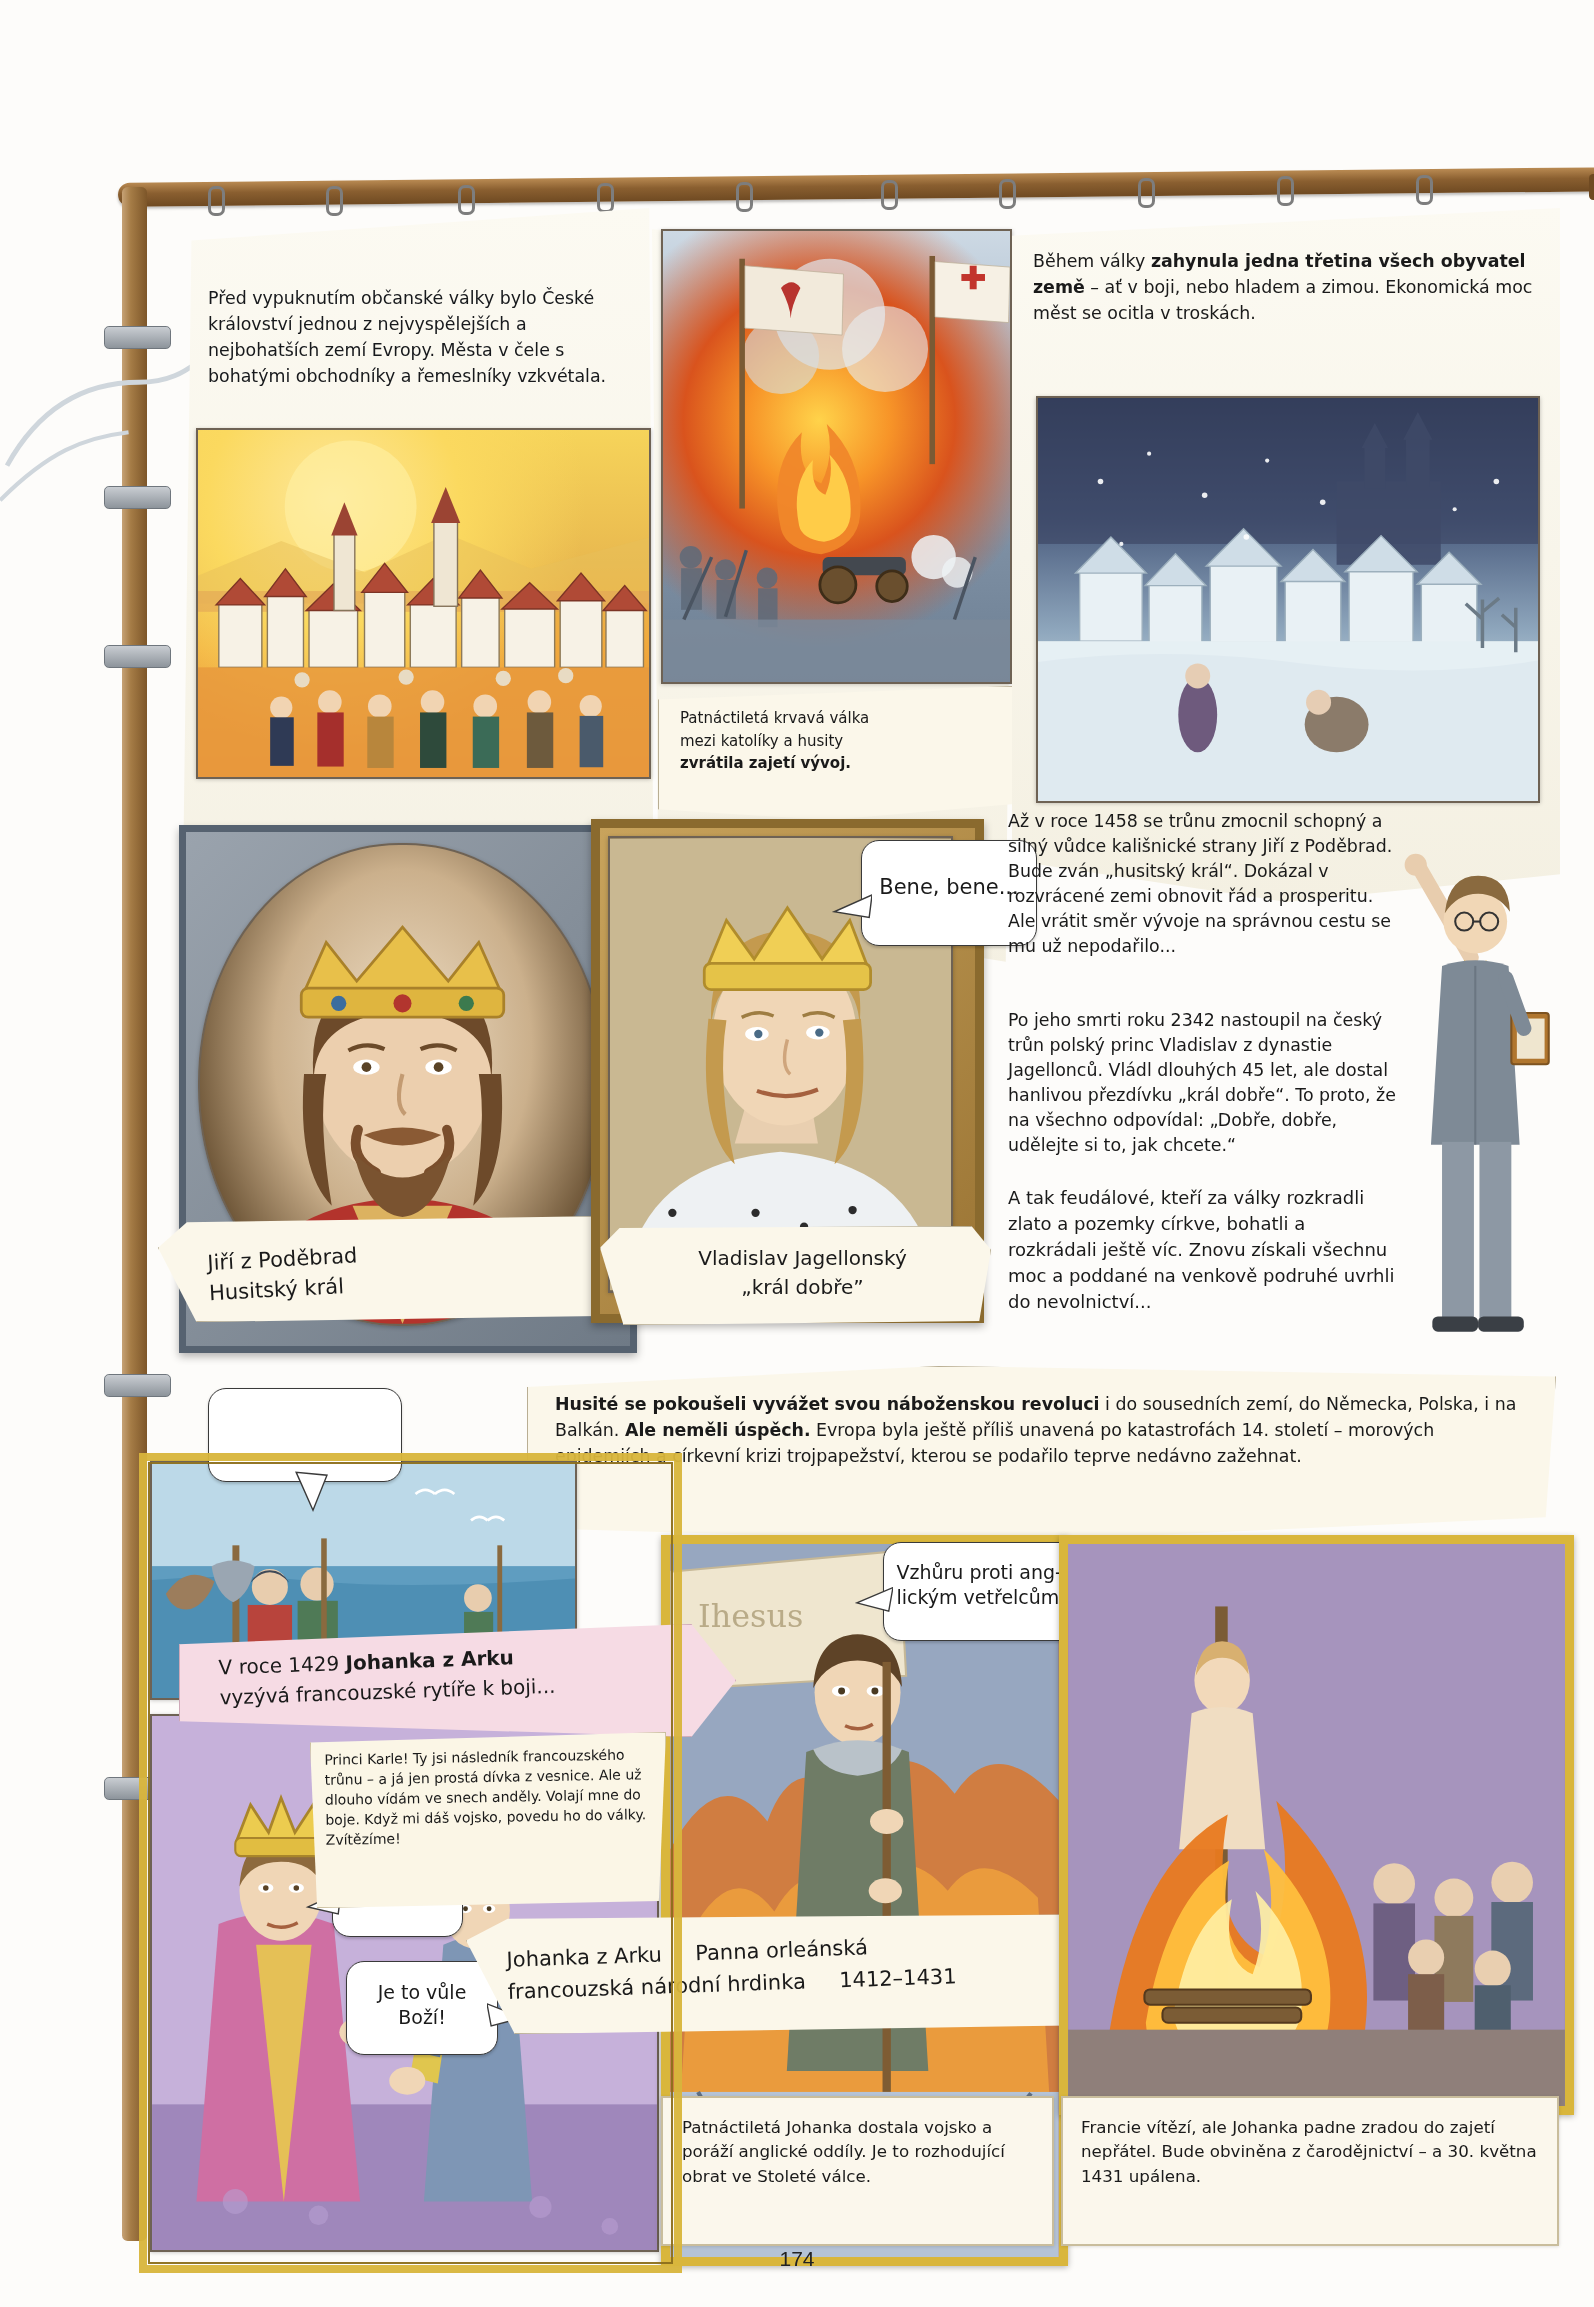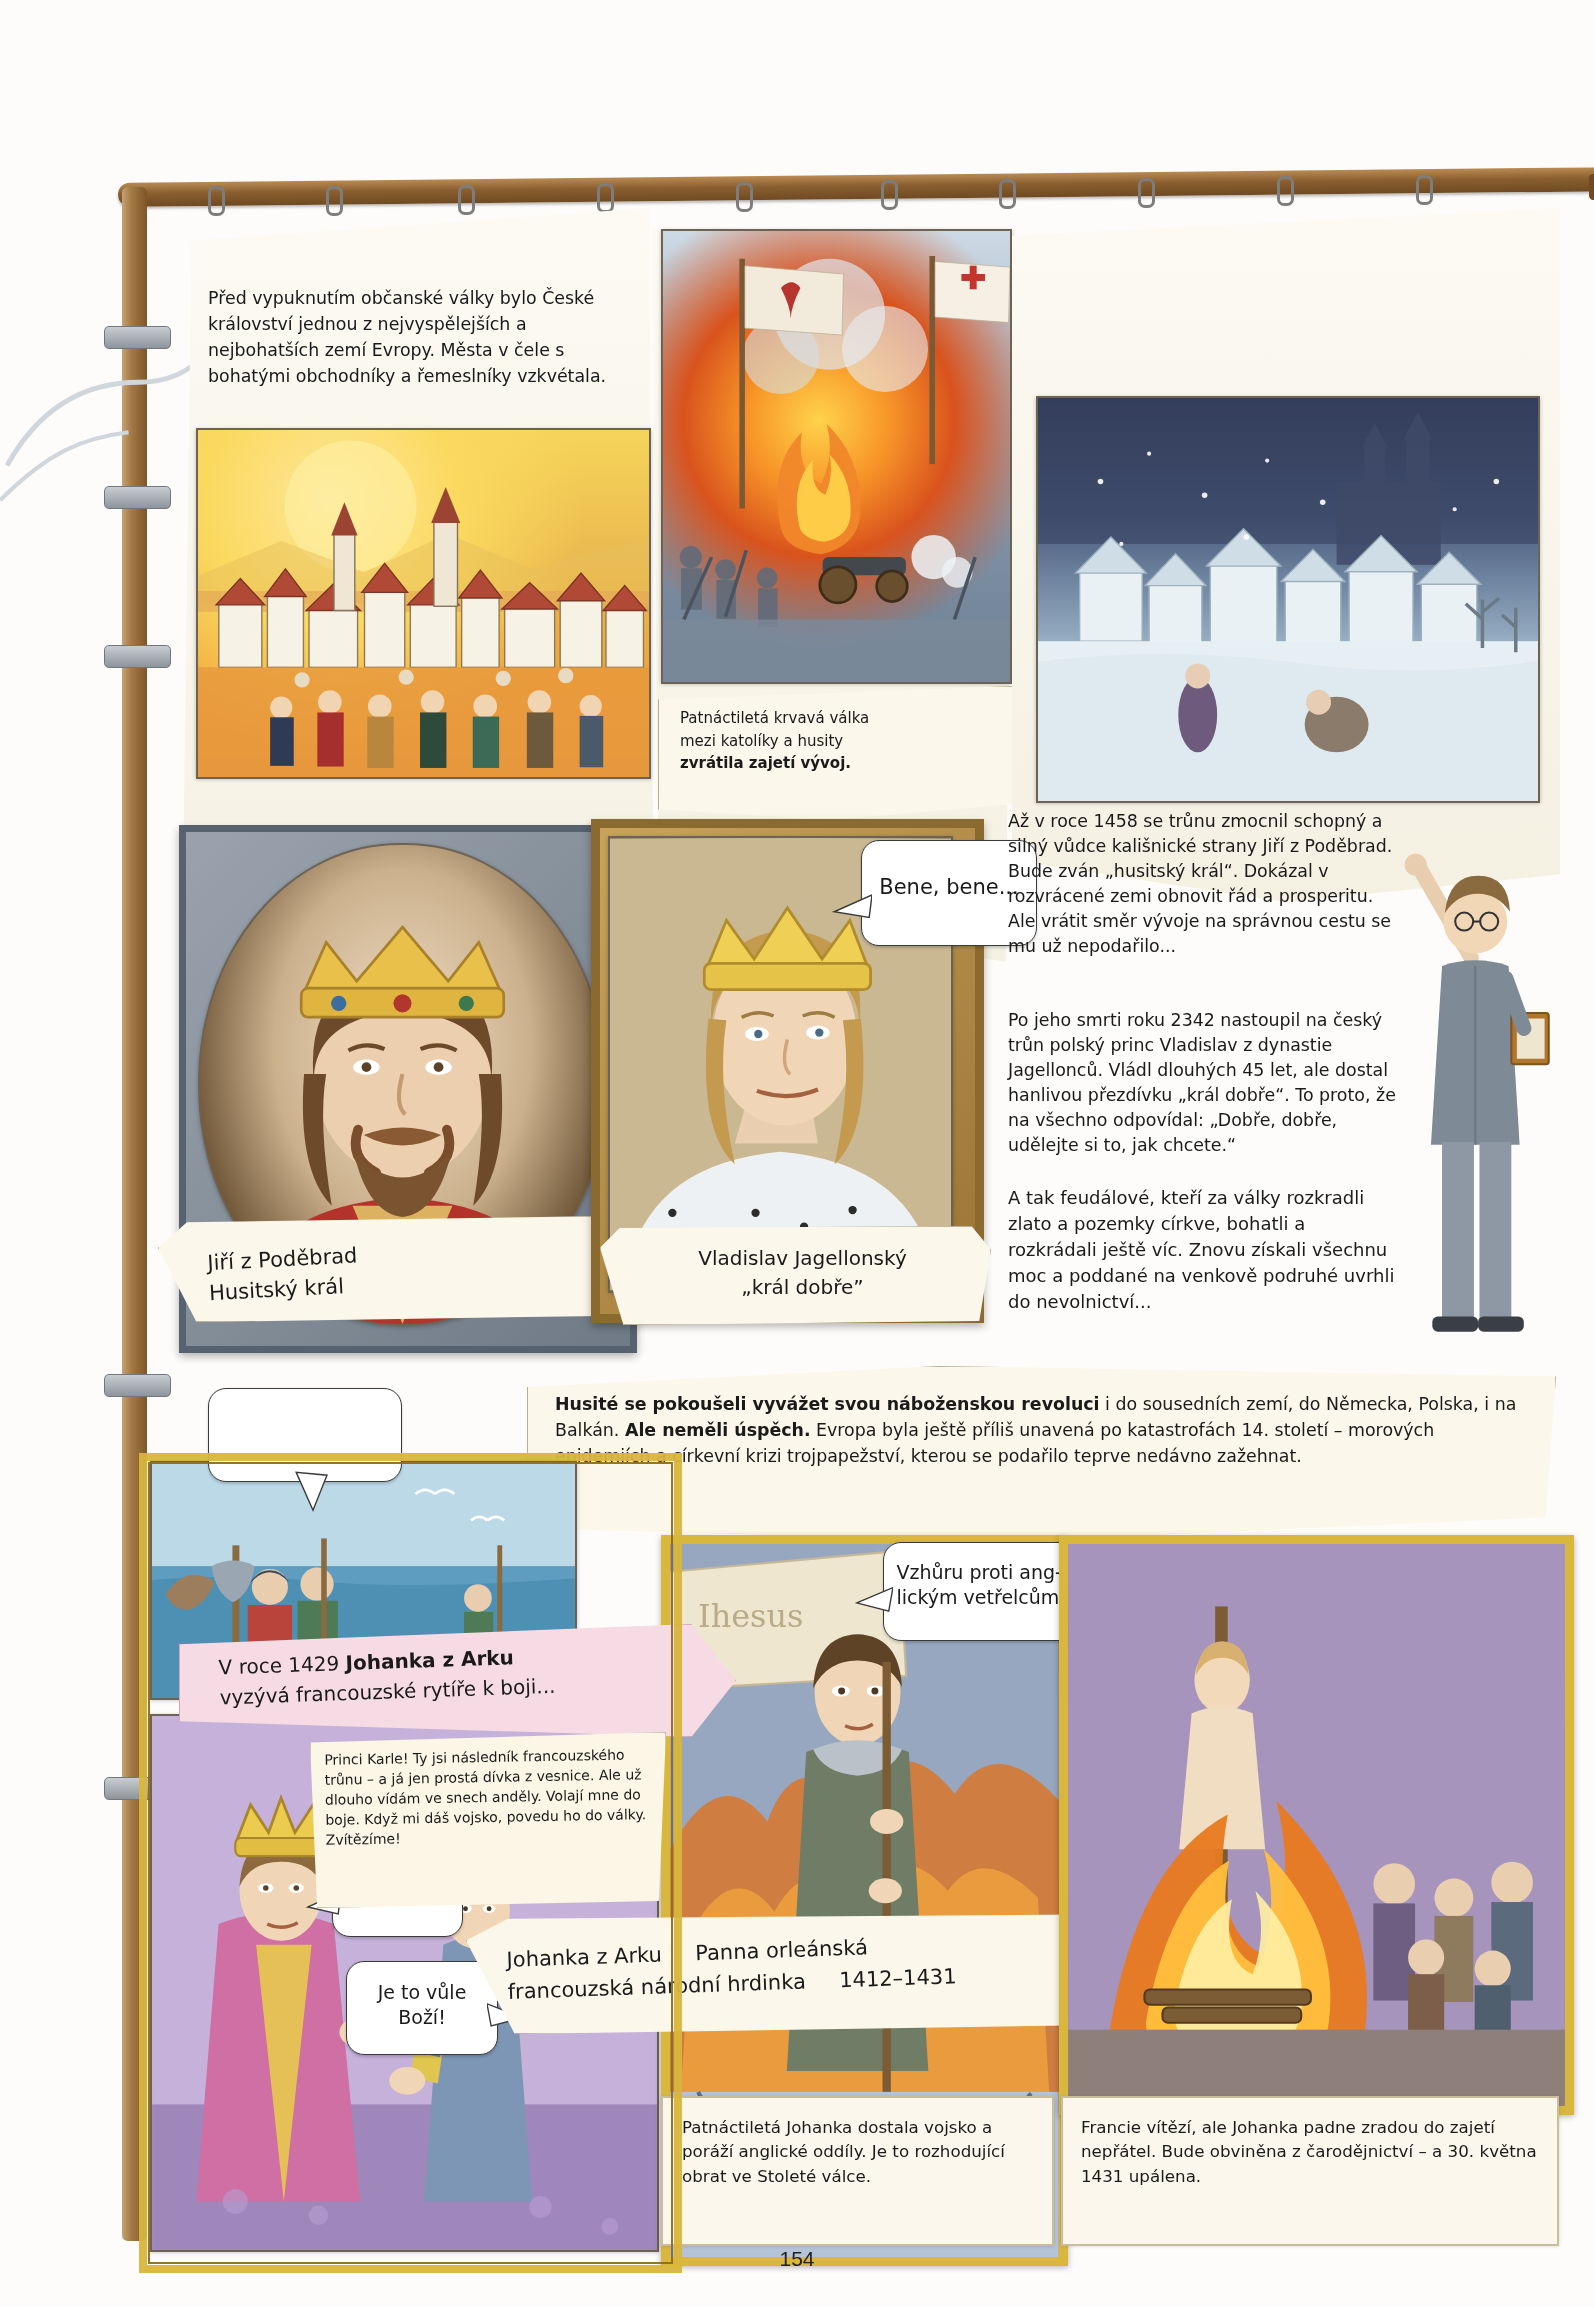--- a/index.html
+++ b/index.html
@@ -297,20 +297,23 @@
   <div class="abs ribbon" style="left:658px;top:686px;width:354px;height:132px;
               clip-path: polygon(0% 10%, 100% 0%, 100% 88%, 48% 100%, 0% 92%);"></div>
   <div class="abs hand" style="left:680px;top:707px;width:312px;font-size:15px;line-height:1.5;">
     <div>Patnáctiletá krvavá válka</div>
     <div>mezi katolíky a husity</div>
     <div class="b">zvrátila zajetí vývoj.</div>
   </div>
 
   <div class="abs cloth" style="left:1012px;top:208px;width:548px;height:694px;
               clip-path: polygon(0% 4%, 100% 0%, 100% 96%, 50% 100%, 0% 94%);"></div>
+  <div class="abs hand" style="left:1033px;top:248px;width:507px;font-size:17.4px;line-height:1.5;">
+    <span>Během války </span><span class="b">zahynula jedna třetina všech obyvatel země</span><span> – ať v boji, nebo hladem a zimou. Ekonomická moc měst se ocitla v troskách.</span>
+  </div>
 
   <div class="ill winter" style="left:1036px;top:396px;width:500px;height:403px;">
     <svg width="500" height="403" viewBox="0 0 720 580" style="position:absolute;left:0;top:0;">
 
       <rect x="0" y="0" width="720" height="210" fill="#38415f" opacity=".6"></rect>
 
       <g fill="#3f4a68" opacity=".85">
         <rect x="430" y="120" width="150" height="120"></rect>
         <rect x="470" y="70" width="30" height="60"></rect>
         <rect x="530" y="58" width="34" height="70"></rect>
@@ -736,16 +739,16 @@
   <div class="abs hand" style="left:682px;top:2115px;width:351px;font-size:16.7px;line-height:1.46;">Patnáctiletá Johanka dostala vojsko a poráží anglické oddíly. Je to rozhodující obrat ve Stoleté válce.</div>
 
   <div class="abs" style="left:1061px;top:2096px;width:494px;height:146px;
               background:#fbf7ec;border:2.1px solid #c9bd9c;box-shadow:0 1.4px 3.5px rgba(0,0,0,.16);"></div>
   <div class="abs hand" style="left:1081px;top:2115px;width:458px;font-size:16.7px;line-height:1.46;">Francie vítězí, ale Johanka padne zradou do zajetí nepřátel. Bude obviněna z čarodějnictví – a 30. května 1431 upálena.</div>
 
   <div class="abs" style="left:139px;top:1453px;width:527px;height:804px;
               border:8.3px solid #d9b63c;outline:2.1px solid #8d6f1c;outline-offset:-11px;
               pointer-events:none;opacity:.95;"></div>
 
-  <div class="page-number">154</div>
+  <div class="page-number">174</div>
 
 </div>
 
 
 </body></html>

